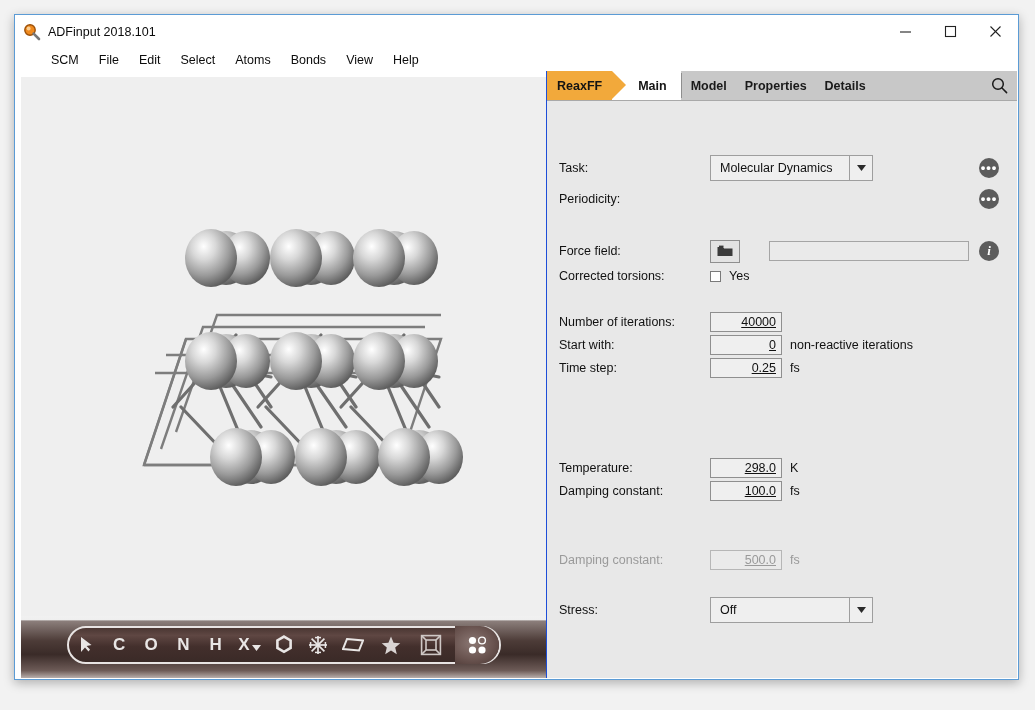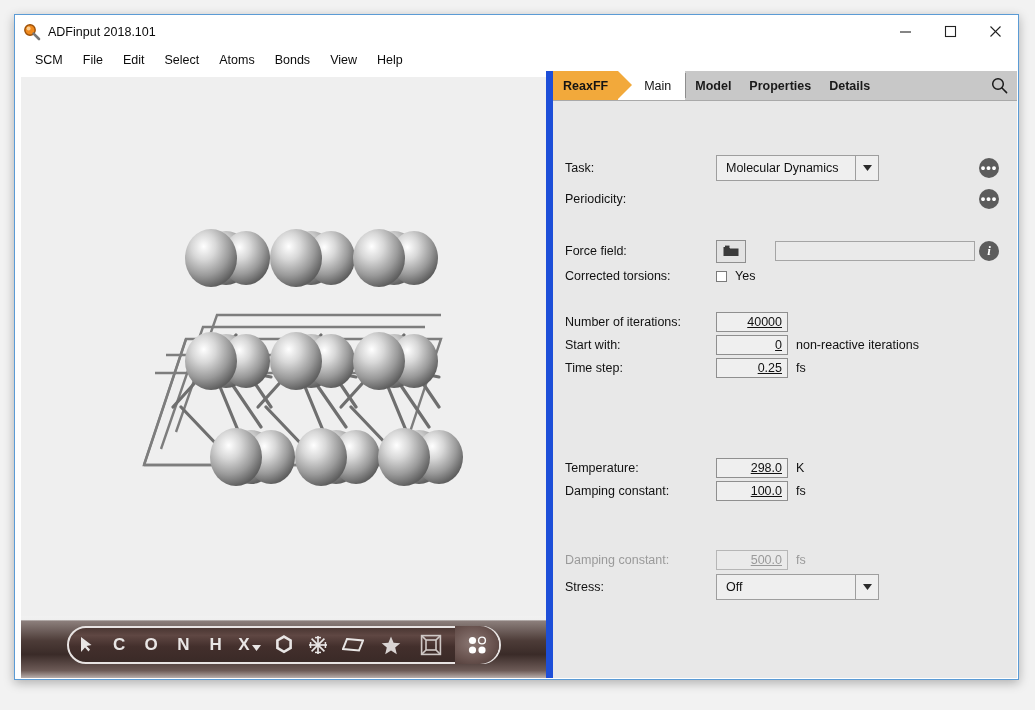--- a/index.html
+++ b/index.html
@@ -14,21 +14,21 @@
 
   
   #title-bar{height:33px;display:flex;align-items:center;background:#ffffff;position:relative;}
   #title-icon{width:18px;height:18px;margin-left:8px;margin-right:7px;position:relative;flex:none;}
   #title-text{font-size:12.5px;color:#0b0b0b;}
   #win-controls{position:absolute;right:0;top:0;height:33px;display:flex;}
   .win-btn{width:45px;height:33px;display:flex;align-items:center;justify-content:center;}
   .win-btn svg{display:block;}
 
   
-  #menu-bar{height:23px;display:flex;align-items:center;background:#ffffff;padding-left:20px;}
+  #menu-bar{height:23px;display:flex;align-items:center;background:#ffffff;padding-left:36px;}
   .menu-item{font-size:12.5px;color:#0c0c0c;margin-right:20px;cursor:default;}
 
   
   #content{position:absolute;left:0;top:56px;right:0;bottom:0;}
 
   
   #viewport{position:absolute;left:6px;top:6px;width:525px;bottom:1px;background:#efefef;overflow:hidden;}
   #molecule{position:absolute;left:0;top:0;width:525px;height:580px;}
   #mol-toolbar-wrap{position:absolute;left:0;right:0;bottom:0;height:62px;
     background:linear-gradient(to bottom,#f1f1f1 0%,#efefef 6%,#8c7f7c 8%,#4d3c38 40%,#3a2b28 62%,#6d5b57 88%,#b8aeab 100%);}
@@ -38,31 +38,31 @@
   .tb-item{color:#e9e6e5;font-size:17px;font-weight:bold;display:flex;align-items:center;
     justify-content:center;height:34px;cursor:default;}
   .tb-item svg{display:block;}
   #tb-right{margin-left:auto;display:flex;align-items:center;}
   #tb-scene{width:44px;height:38px;border-radius:0 19px 19px 0;margin-left:4px;
     background:radial-gradient(ellipse at 40% 45%,#8b7874 0%,#6a5450 55%,#4a3733 100%);
     display:flex;align-items:center;justify-content:center;}
 
   
   #panel{position:absolute;left:531px;top:0;right:1px;bottom:1px;background:#fca5a5;
-    border-left:7px solid #1d4ed8;box-sizing:border-box;}
+    border-left:1px solid #1d4ed8;box-sizing:border-box;}
 
   
   #tab-strip{height:29px;background:#c8c8c8;display:flex;align-items:stretch;position:relative;
     border-bottom:1px solid #a9a9a9;}
   #tab-reaxff{background:#f2a93b;display:flex;align-items:center;padding:0 10px 0 10px;
     font-size:12.5px;font-weight:bold;color:#141414;position:relative;}
   #tab-reaxff:after{content:"";position:absolute;right:-14px;top:0;width:0;height:0;
     border-top:14.5px solid transparent;border-bottom:14.5px solid transparent;border-left:14px solid #f2a93b;}
   #tab-main{display:flex;align-items:center;padding:0 14px 0 26px;font-size:12.5px;
-    font-weight:normal;color:#141414;background:#ffffff;}
+    font-weight:bold;color:#141414;background:#ffffff;}
   .tab-sep{width:1px;background:#8e8e8e;margin:2px 0;}
   .tab-plain{display:flex;align-items:center;padding:0 9px;font-size:12.5px;font-weight:bold;color:#1a1a1a;}
   #tab-search{margin-left:auto;width:36px;display:flex;align-items:center;justify-content:center;}
 
   
   #form{position:absolute;left:0;right:0;top:30px;bottom:0;background:#e8e8e8;}
   .row{position:absolute;left:0;right:0;height:24px;display:flex;align-items:center;}
   .lbl{position:absolute;left:12px;font-size:12.5px;color:#111;white-space:nowrap;}
   .lbl.dim{color:#9a9a9a;}
   .ctl{position:absolute;left:163px;}
@@ -398,21 +398,21 @@
           <span class="unit" style="left:243px">fs</span>
         </div>
 
 
         <div class="row" style="top:447px">
           <span class="lbl dim">Damping constant:</span>
           <div class="ctl num dim" style="width:72px">500.0</div>
           <span class="unit dim" style="left:243px">fs</span>
         </div>
 
-        <div class="row" style="top:474px">
+        <div class="row" style="top:497px">
           <span class="lbl">Stress:</span>
           <div class="ctl combo" style="width:163px">
             <span class="cval">Off</span>
             <span class="carrow">
               <svg width="9" height="6">
                   <path d="M0 0 L9 0 L4.5 6 Z" fill="#2b2b2b"></path>
                 </svg>
             </span>
           </div>
         </div>

